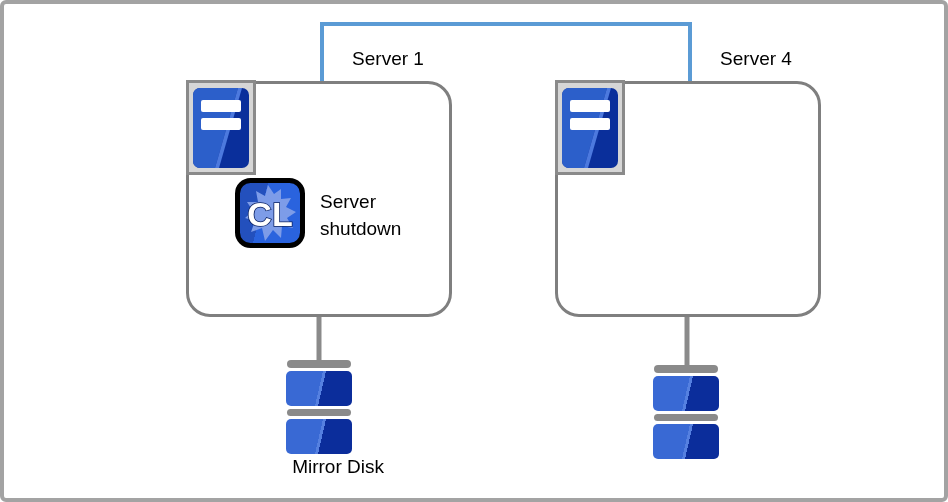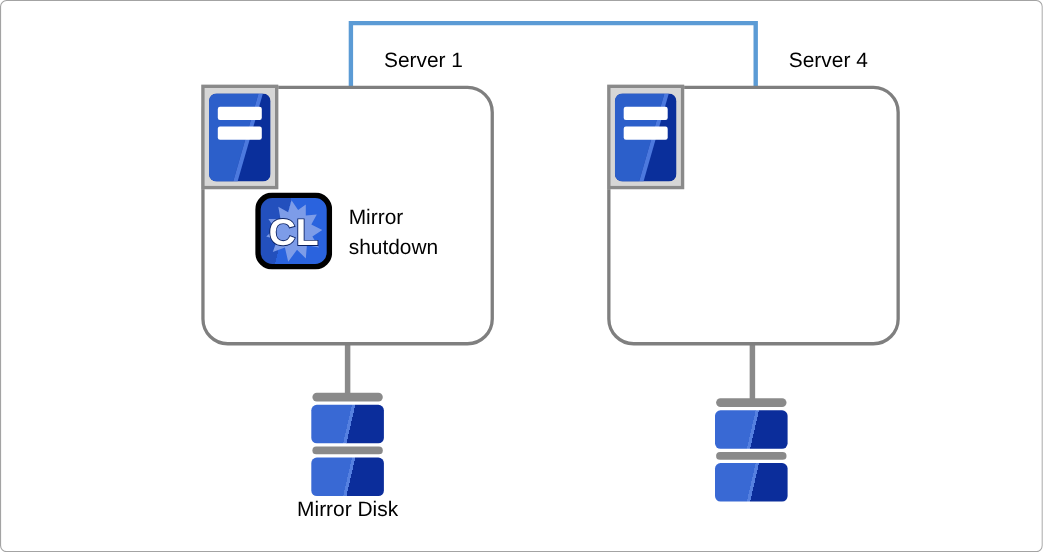--- a/index.html
+++ b/index.html
@@ -1,21 +1,21 @@
 <!DOCTYPE html>
 <html><head>
 <meta charset="utf-8">
 <style>
   html,body{margin:0;padding:0;background:#fff;}
   .canvas{
     position:relative;
     width:948px;height:502px;
     box-sizing:border-box;
     background:#ffffff;
-    border:1px solid #a3a3a3;
+    border:4px solid #a3a3a3;
     border-radius:6px;
     overflow:hidden;
     font-family:"Liberation Sans", sans-serif;
     color:#000;
   }
   .wires{position:absolute;left:0;top:0;width:948px;height:502px;}
   .server-box{
     position:absolute;top:77px;width:266px;height:236px;
     box-sizing:border-box;
     border:3px solid #7f7f7f;border-radius:24px;background:#fff;
@@ -45,21 +45,21 @@
   .disk-1{left:282px;top:356px;}
   .disk-2{left:649px;top:361px;}
   .disk-cap{height:8px;background:#8a8a8a;border-radius:4px;margin:0 1px 3px 1px;}
   .disk-bar{height:7px;background:#8a8a8a;border-radius:4px;margin:3px 1px 3px 1px;}
   .disk-platter{
     height:35px;border-radius:5px;
     background:linear-gradient(103deg,#3969d4 0 50%,#5580e0 50% 54%,#0b2d9b 54% 100%);
   }
   .mirror-label{
     position:absolute;left:250px;top:452px;width:130px;
-    font-size:19px;text-align:center;
+    font-size:19px;text-align:right;
   }
 </style>
 </head>
 <body>
 
 <div class="canvas">
 
   <svg class="wires" xmlns="http://www.w3.org/2000/svg">
     <polyline points="318,79 318,20 686,20 686,79" fill="none" stroke-width="4" stroke="#5B9BD5"></polyline>
     <line x1="315" y1="311" x2="315" y2="360" stroke-width="5" stroke="#8a8a8a"></line>
@@ -111,21 +111,21 @@
         <linearGradient id="clbg" x1="0" y1="0" x2="1" y2="0.25">
           <stop offset="0.45" stop-color="#2350bd"></stop>
           <stop offset="0.45" stop-color="#2a63de"></stop>
         </linearGradient>
       </defs>
       <rect x="2.5" y="2.5" width="65" height="65" rx="13" fill="url(#clbg)" stroke="#000000" stroke-width="5"></rect>
       <path d="M33 7 L39 16 L46 11 L46 21 L56 20 L51 29 L61 34 L52 40 L58 50 L47 48 L46 60 L38 52 L30 63 L27 50 L16 54 L20 43 L10 40 L18 33 L12 24 L23 24 L21 13 L30 18 Z" fill="#7d9ce8"></path>
       <text x="35" y="48" text-anchor="middle" font-size="34" font-weight="bold" fill="#ffffff" stroke="#0a2060" stroke-width="1.6" paint-order="stroke" font-family="Liberation Sans, sans-serif">CL</text>
     </svg>
   </div>
-  <div class="annotation">Mirror shutdown</div>
+  <div class="annotation">Server shutdown</div>
 
   <div class="disk disk-1">
     <div class="disk-cap"></div>
     <div class="disk-platter"></div>
     <div class="disk-bar"></div>
     <div class="disk-platter"></div>
   </div>
   <div class="disk disk-2">
     <div class="disk-cap"></div>
     <div class="disk-platter"></div>

